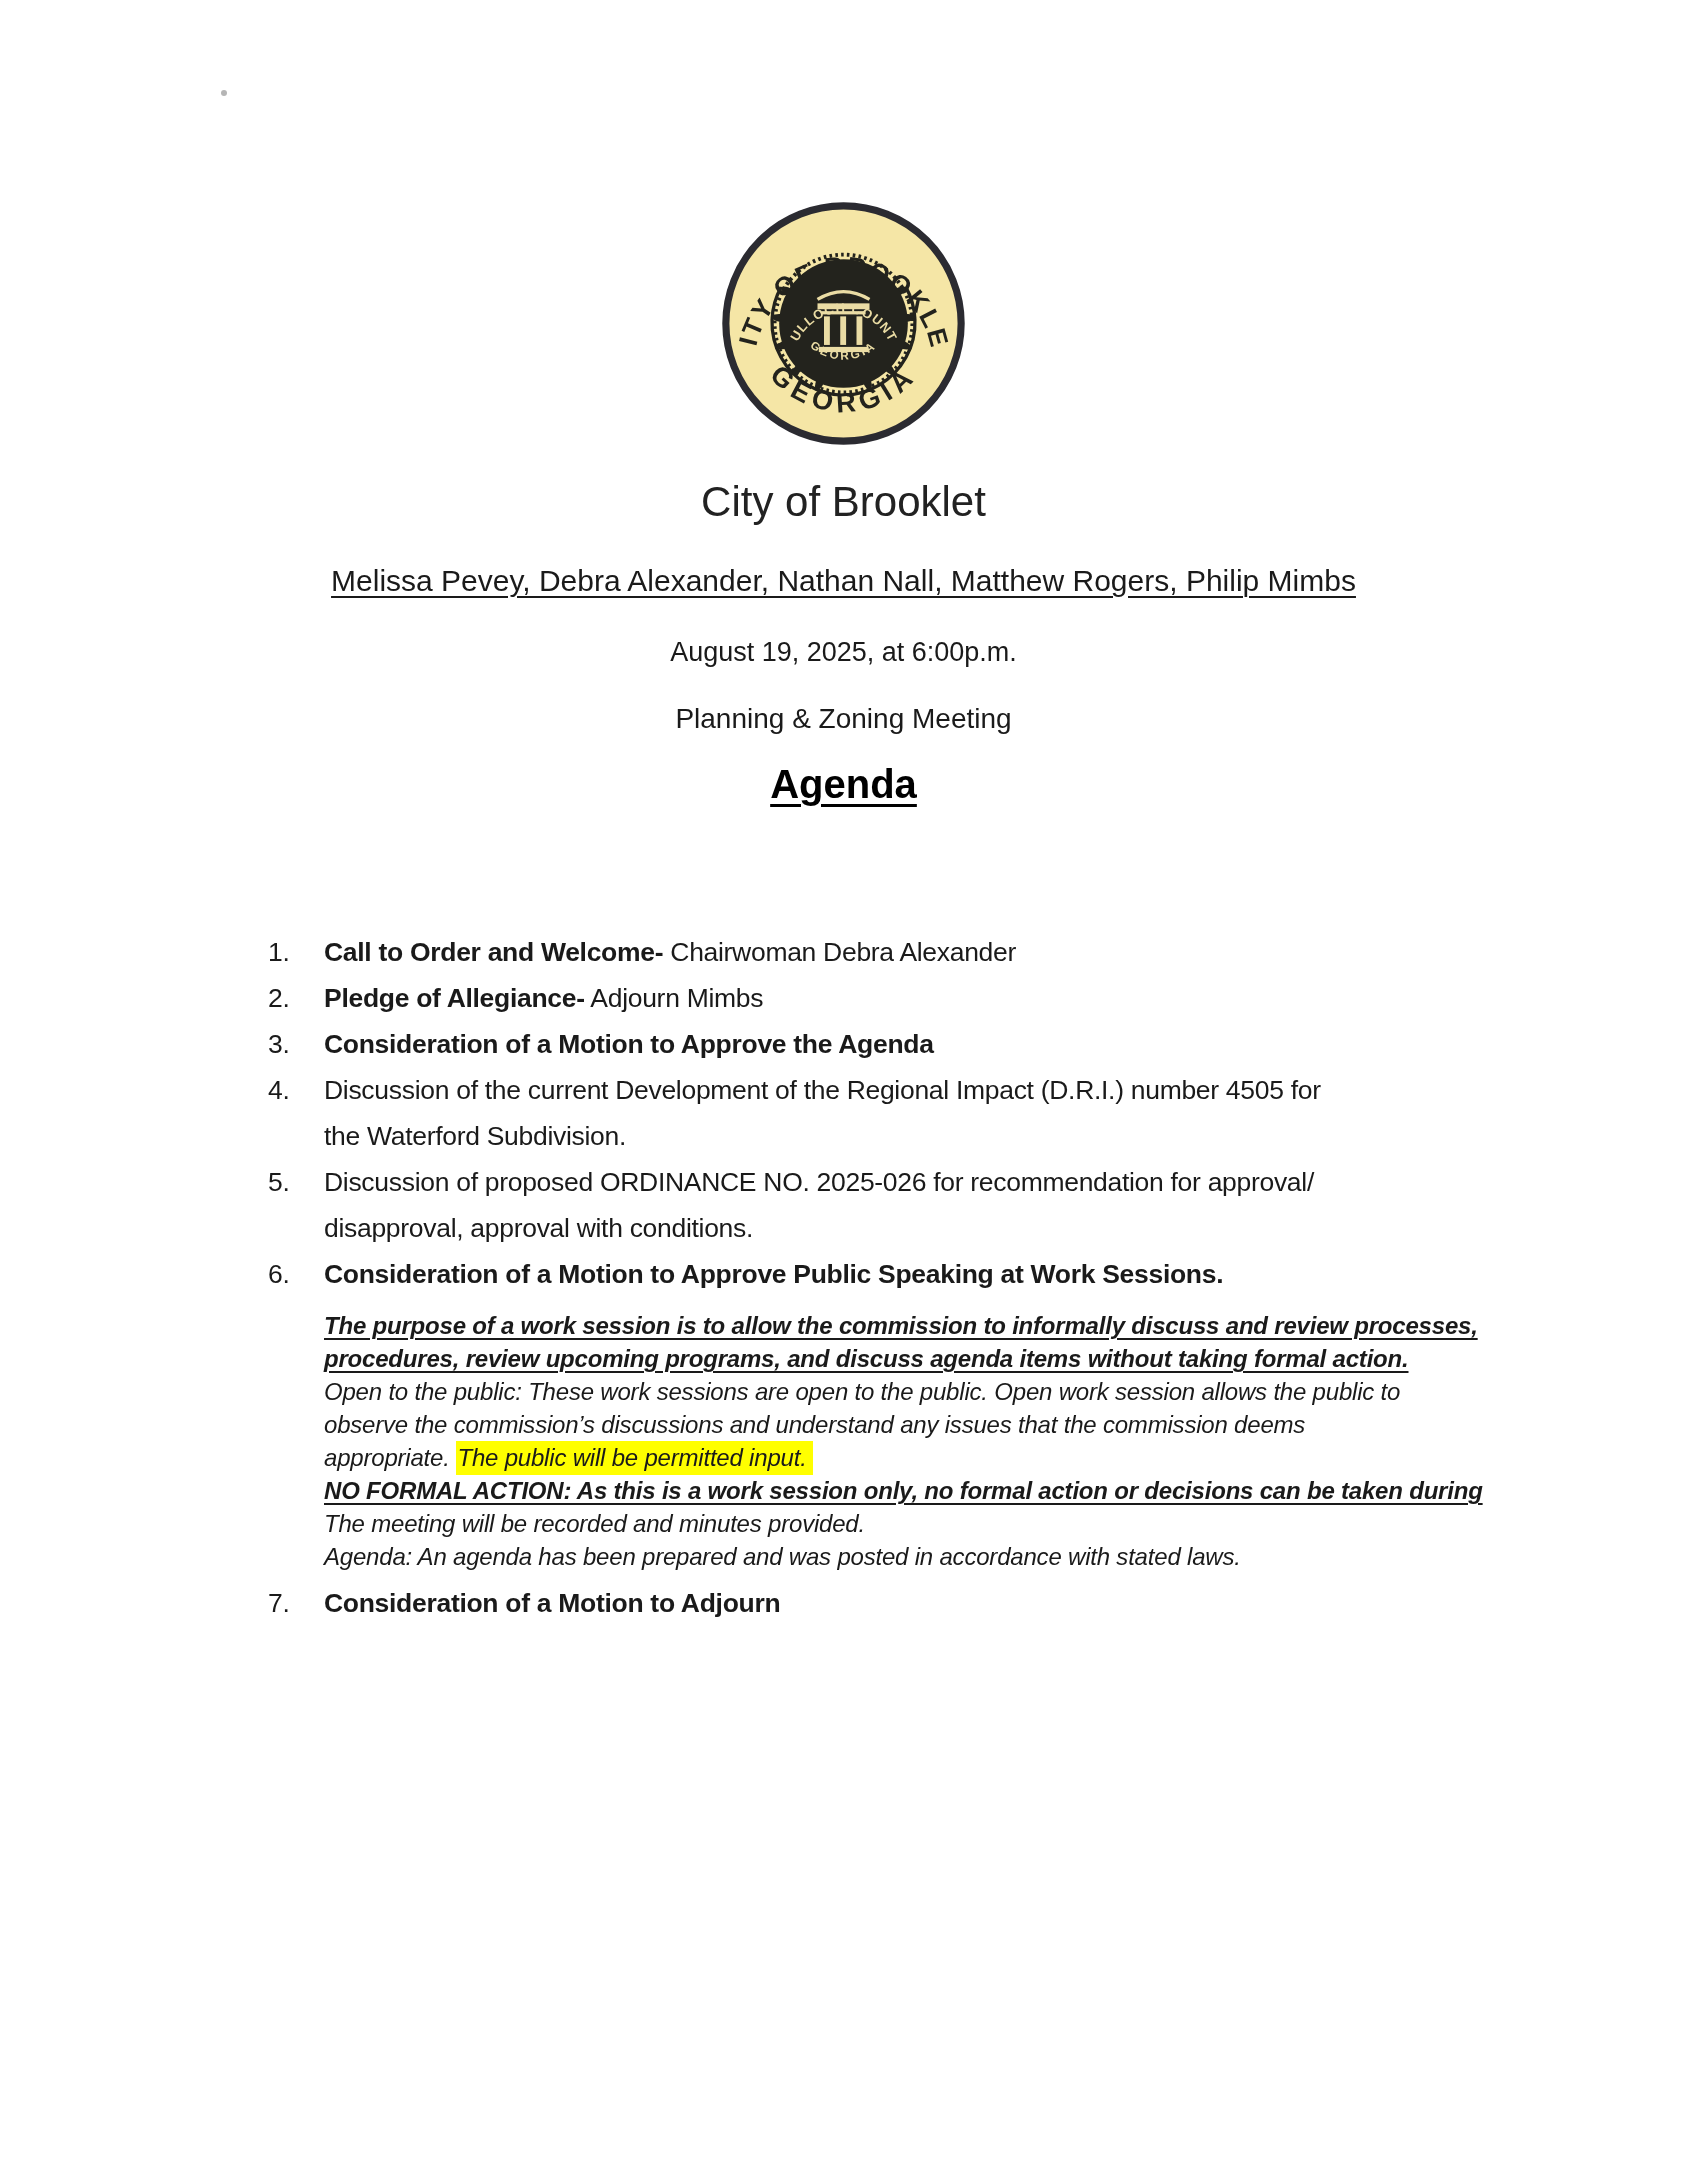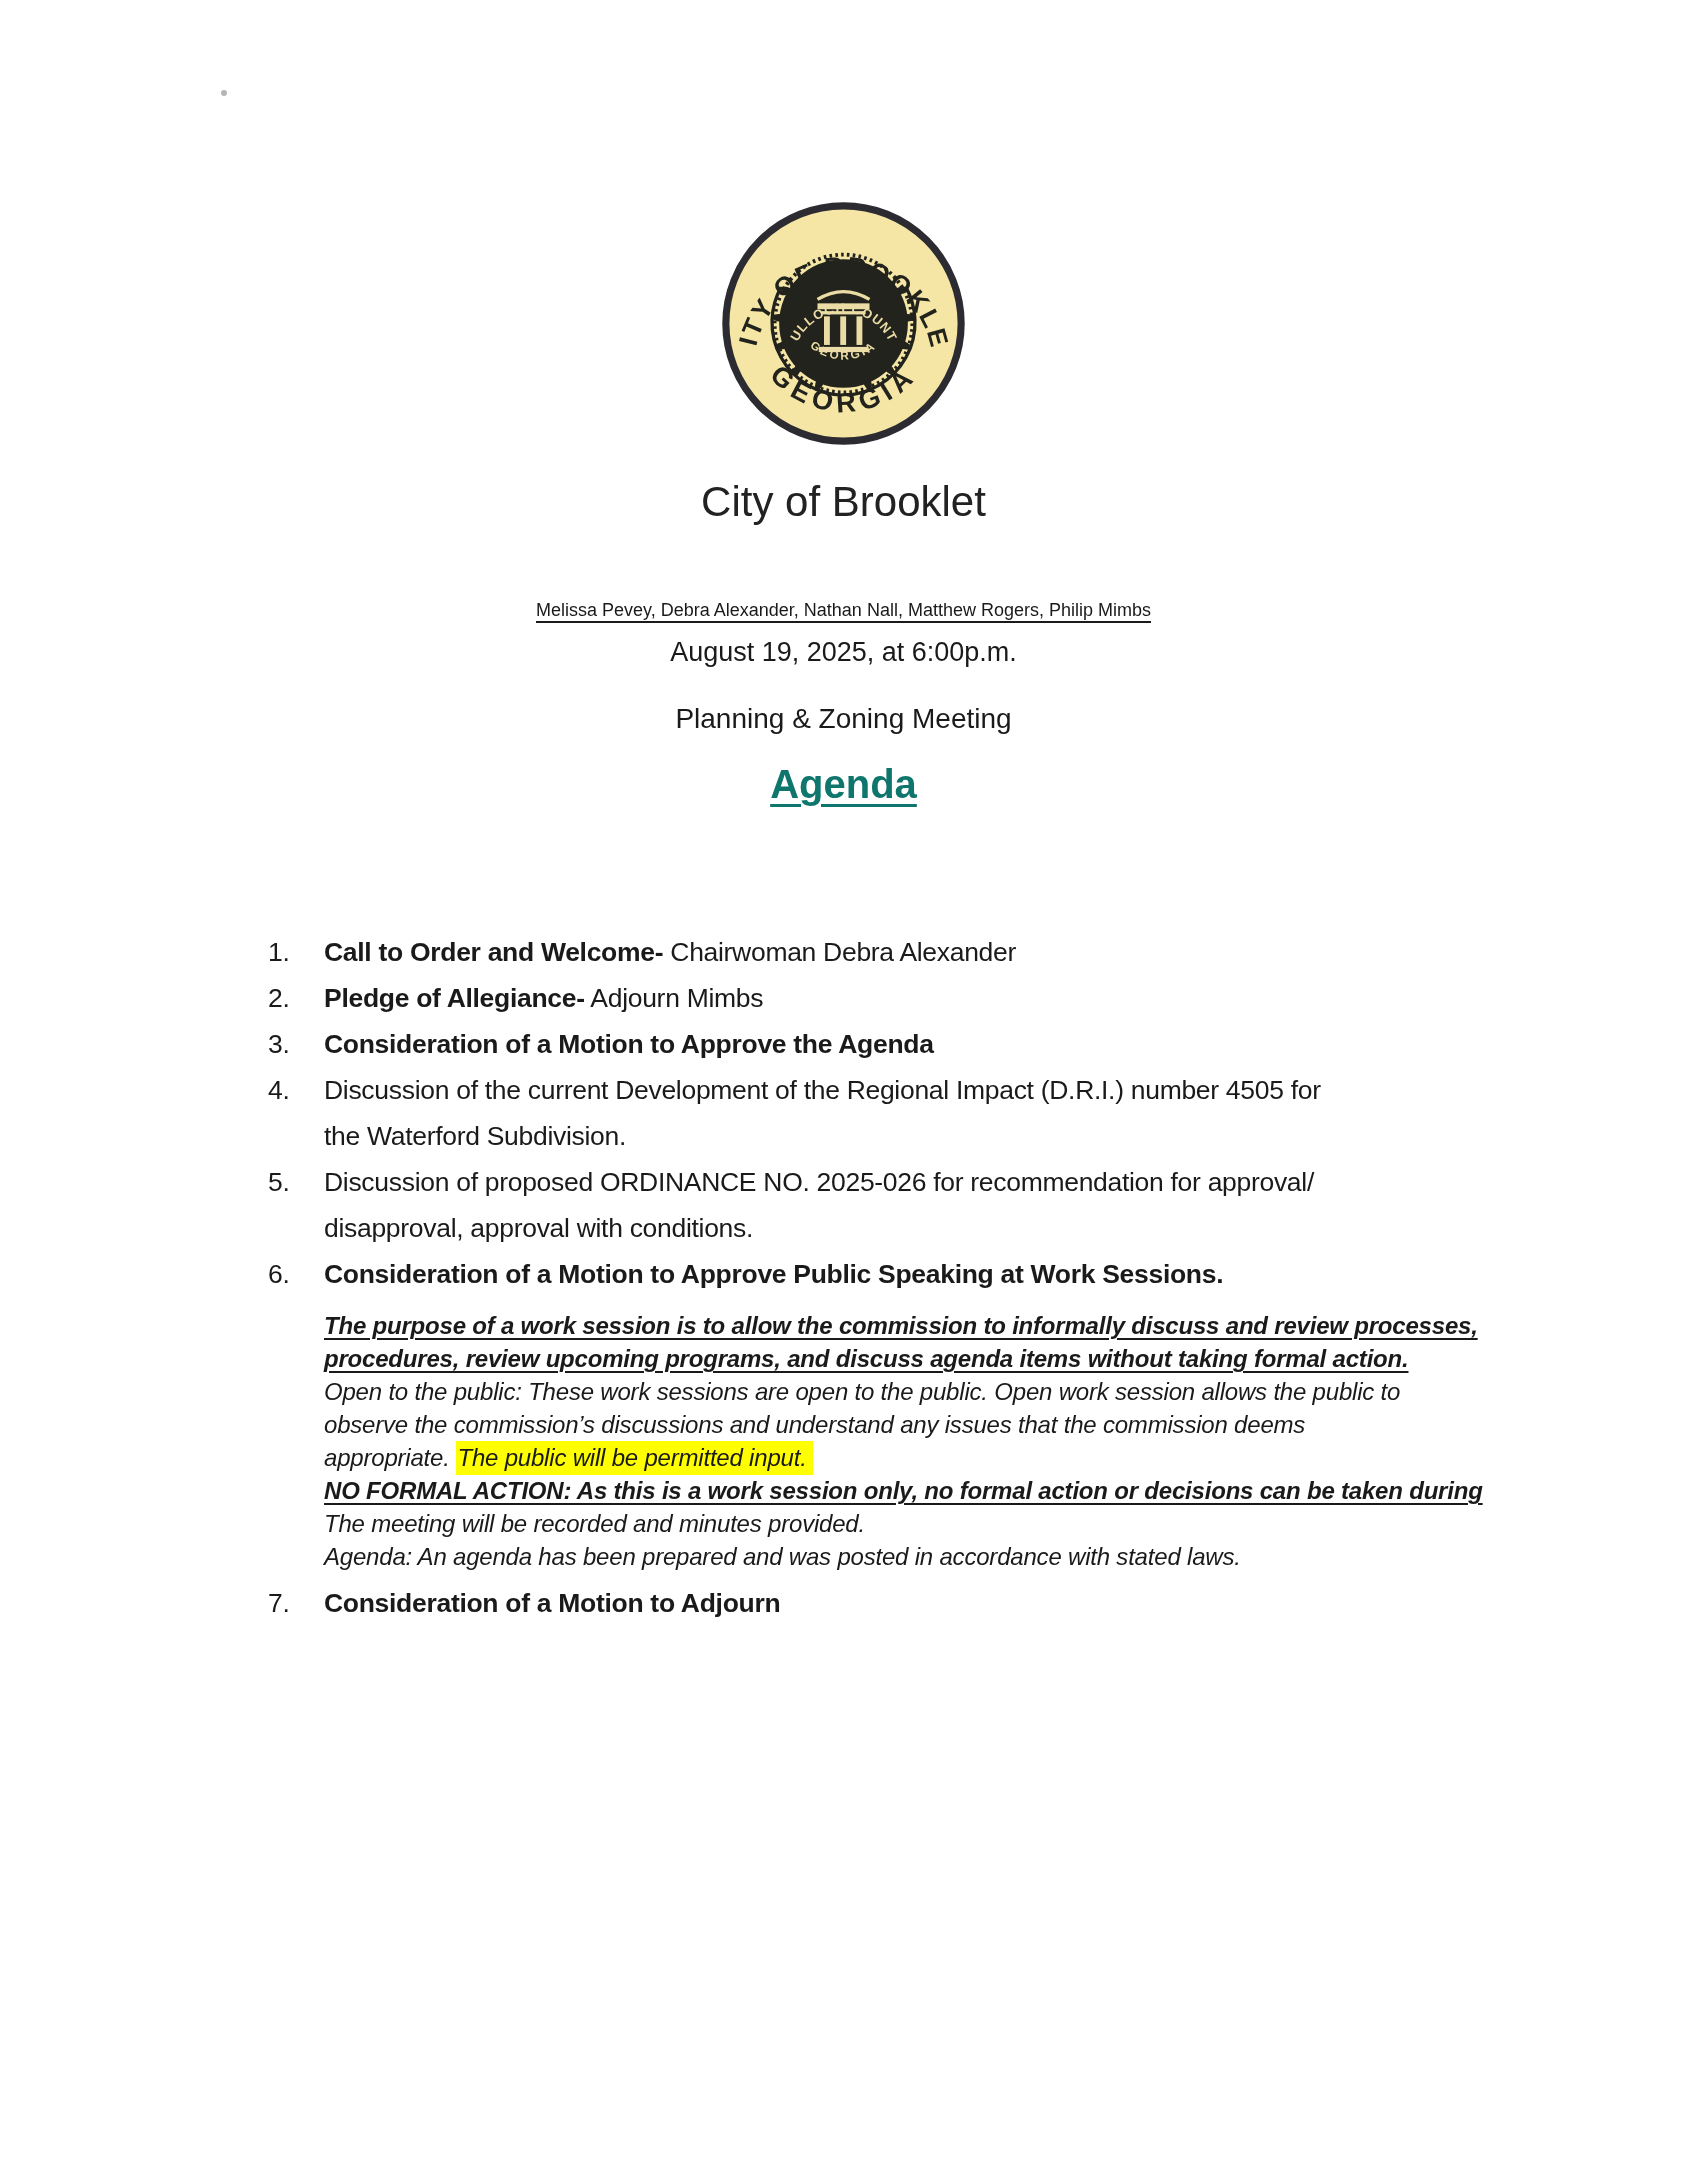--- a/index.html
+++ b/index.html
@@ -12,27 +12,27 @@
     overflow:hidden;
   }
   .speck{
     position:absolute;left:221px;top:90px;width:6px;height:6px;
     background:#8d8d8d;border-radius:50%;opacity:.65;
   }
   .seal{position:absolute;left:720px;top:200px;width:247px;height:247px;}
   .centered{position:absolute;left:0;width:100%;text-align:center;white-space:nowrap;}
   .doc-title{top:478px;font-size:42px;line-height:48px;color:#222;}
   .members{
-    top:594px;font-size:18px;line-height:32px;
+    top:565px;font-size:30px;line-height:32px;
     text-decoration:underline;text-decoration-thickness:2px;text-underline-offset:5.3px;
   }
   .datetime{top:636px;font-size:27px;line-height:32px;}
   .meeting{top:703px;font-size:28px;line-height:32px;}
   .agenda-heading{
-    top:762px;font-size:40px;line-height:44px;font-weight:bold;color:#0f766e;
+    top:762px;font-size:40px;line-height:44px;font-weight:bold;color:#000000;
     text-decoration:underline;text-decoration-thickness:3.3px;text-underline-offset:6px;
   }
   .list{
     position:absolute;left:268px;top:929px;width:1290px;
     font-size:26.5px;letter-spacing:-0.3px;
   }
   .row{display:flex;line-height:46px;}
   .num{flex:0 0 56px;width:56px;font-weight:normal;}
   .txt{white-space:nowrap;}
   .b{font-weight:bold;}

